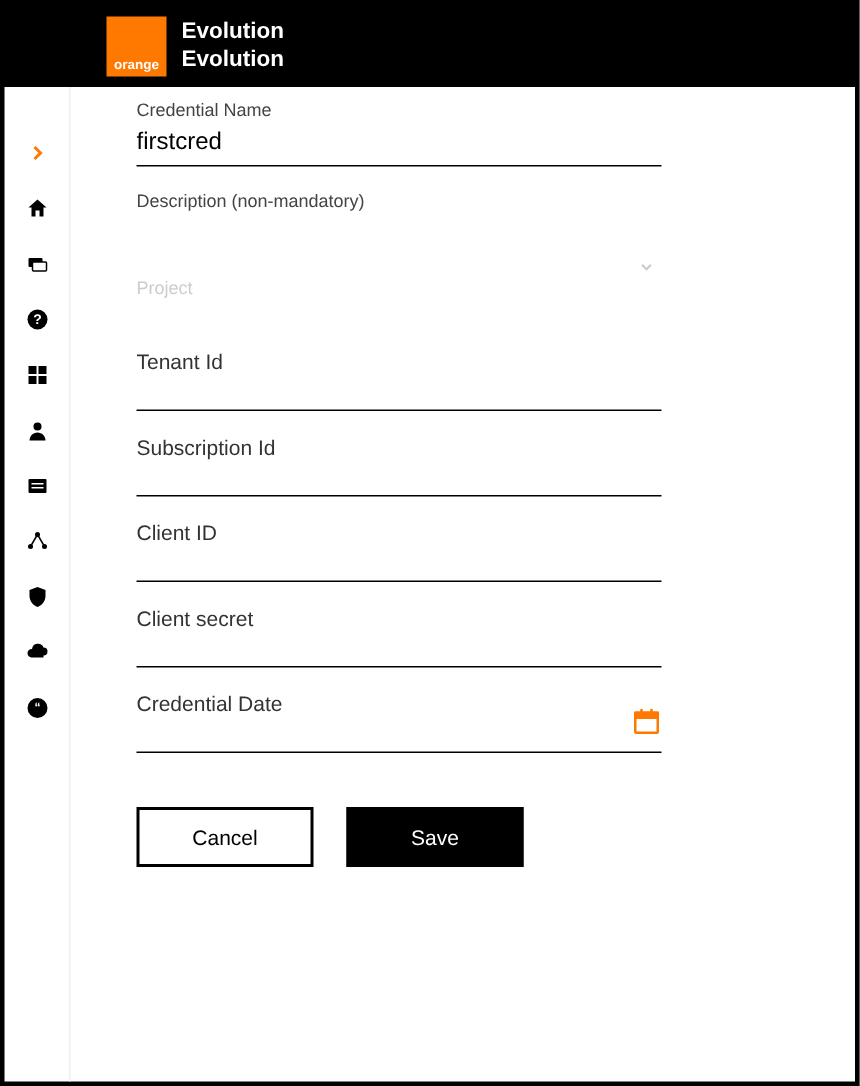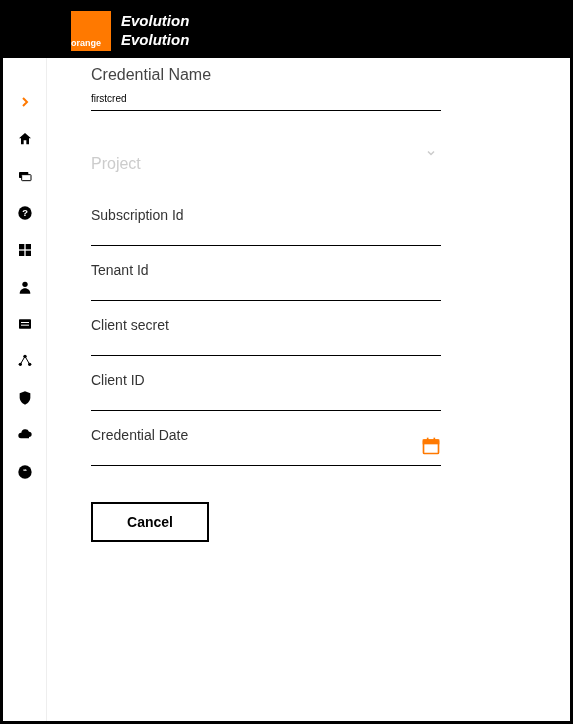--- a/index.html
+++ b/index.html
@@ -22,37 +22,36 @@
       display: flex;
       align-items: center;
       padding-left: 68px;
     }
     .logo-box {
       width: 40px;
       height: 40px;
       background: #ff7900;
       display: flex;
       align-items: flex-end;
-      justify-content: flex-start;
+      justify-content: center;
       padding-bottom: 3px;
       margin-right: 10px;
     }
     .logo-text {
       color: #fff;
       font-size: 9px;
       font-weight: bold;
     }
     .brand {
       display: flex;
       flex-direction: column;
       color: #fff;
       font-size: 15px;
       font-weight: bold;
       line-height: 1.25;
-      font-style: italic;
     }
     .body {
       background: #fff;
       height: calc(100% - 55px);
       display: flex;
     }
     .sidebar {
       width: 44px;
       display: flex;
       flex-direction: column;
@@ -85,31 +84,31 @@
       letter-spacing: -0.5px;
     }
     .form {
       width: 350px;
     }
     .field {
       margin-bottom: 16px;
       position: relative;
     }
     .field-label {
-      font-size: 16px;
+      font-size: 12px;
       color: #444;
       display: block;
       margin-bottom: 4px;
     }
     .field-label.disabled { color: #ccc; margin-top: 44px; }
     .field-input {
       width: 100%;
       border: none;
       border-bottom: 1px solid #000;
-      font-size: 10px;
+      font-size: 16px;
       padding: 2px 0 6px 0;
       outline: none;
       background: transparent;
       color: #000;
     }
     .field-input.disabled {
       color: #ccc;
       border-bottom-color: #ccc;
     }
     .field.empty .field-label {
@@ -138,21 +137,21 @@
     .spacer { height: 18px; }
     .buttons {
       display: flex;
       gap: 22px;
       margin-top: 36px;
     }
     .btn {
       width: 118px;
       height: 40px;
       font-size: 14px;
-      font-weight: bold;
+      font-weight: normal;
       cursor: pointer;
       display: flex;
       align-items: center;
       justify-content: center;
     }
     .btn-cancel {
       background: #fff;
       color: #000;
       border: 2px solid #000;
     }
@@ -251,66 +250,68 @@
     <div class="main">
 
       <div class="form">
 
         <div class="field">
           <label class="field-label">Credential Name</label>
           <input class="field-input" value="firstcred" style="">
         </div>
 
         <div class="field">
+          <label class="field-label">Description (non-mandatory)</label>
         </div>
 
         <div class="field">
           <label class="field-label disabled">Project</label>
           <span class="chevron">
             <svg viewBox="0 0 24 24" fill="none" stroke="currentColor" stroke-width="3">
                 <polyline points="6 9 12 15 18 9"></polyline>
               </svg>
           </span>
         </div>
 
         <div class="spacer"></div>
 
         <div class="field empty">
+          <label class="field-label">Tenant Id</label>
+          <input class="field-input" value="" style="">
+        </div>
+
+        <div class="field empty">
           <label class="field-label">Subscription Id</label>
           <input class="field-input" value="" style="">
         </div>
 
         <div class="field empty">
-          <label class="field-label">Tenant Id</label>
+          <label class="field-label">Client ID</label>
           <input class="field-input" value="" style="">
         </div>
 
         <div class="field empty">
           <label class="field-label">Client secret</label>
           <input class="field-input" type="password" value="" style="">
-        </div>
-
-        <div class="field empty">
-          <label class="field-label">Client ID</label>
-          <input class="field-input" value="" style="">
         </div>
 
         <div class="field empty">
           <label class="field-label">Credential Date</label>
           <input class="field-input" value="" style="">
           <span class="calendar-icon">
             <svg viewBox="0 0 24 24" fill="none" stroke="currentColor" stroke-width="2">
                 <rect x="3" y="5" width="18" height="16" rx="1"></rect>
                 <rect x="3" y="5" width="18" height="4" fill="currentColor"></rect>
                 <line x1="8" y1="2" x2="8" y2="6"></line>
                 <line x1="16" y1="2" x2="16" y2="6"></line>
               </svg>
           </span>
         </div>
 
         <div class="buttons">
           <div class="btn btn-cancel">Cancel</div>
+          <div class="btn btn-save">Save</div>
         </div>
 
       </div>
     </div>
   </div>
 </div>
 
 </body></html>

